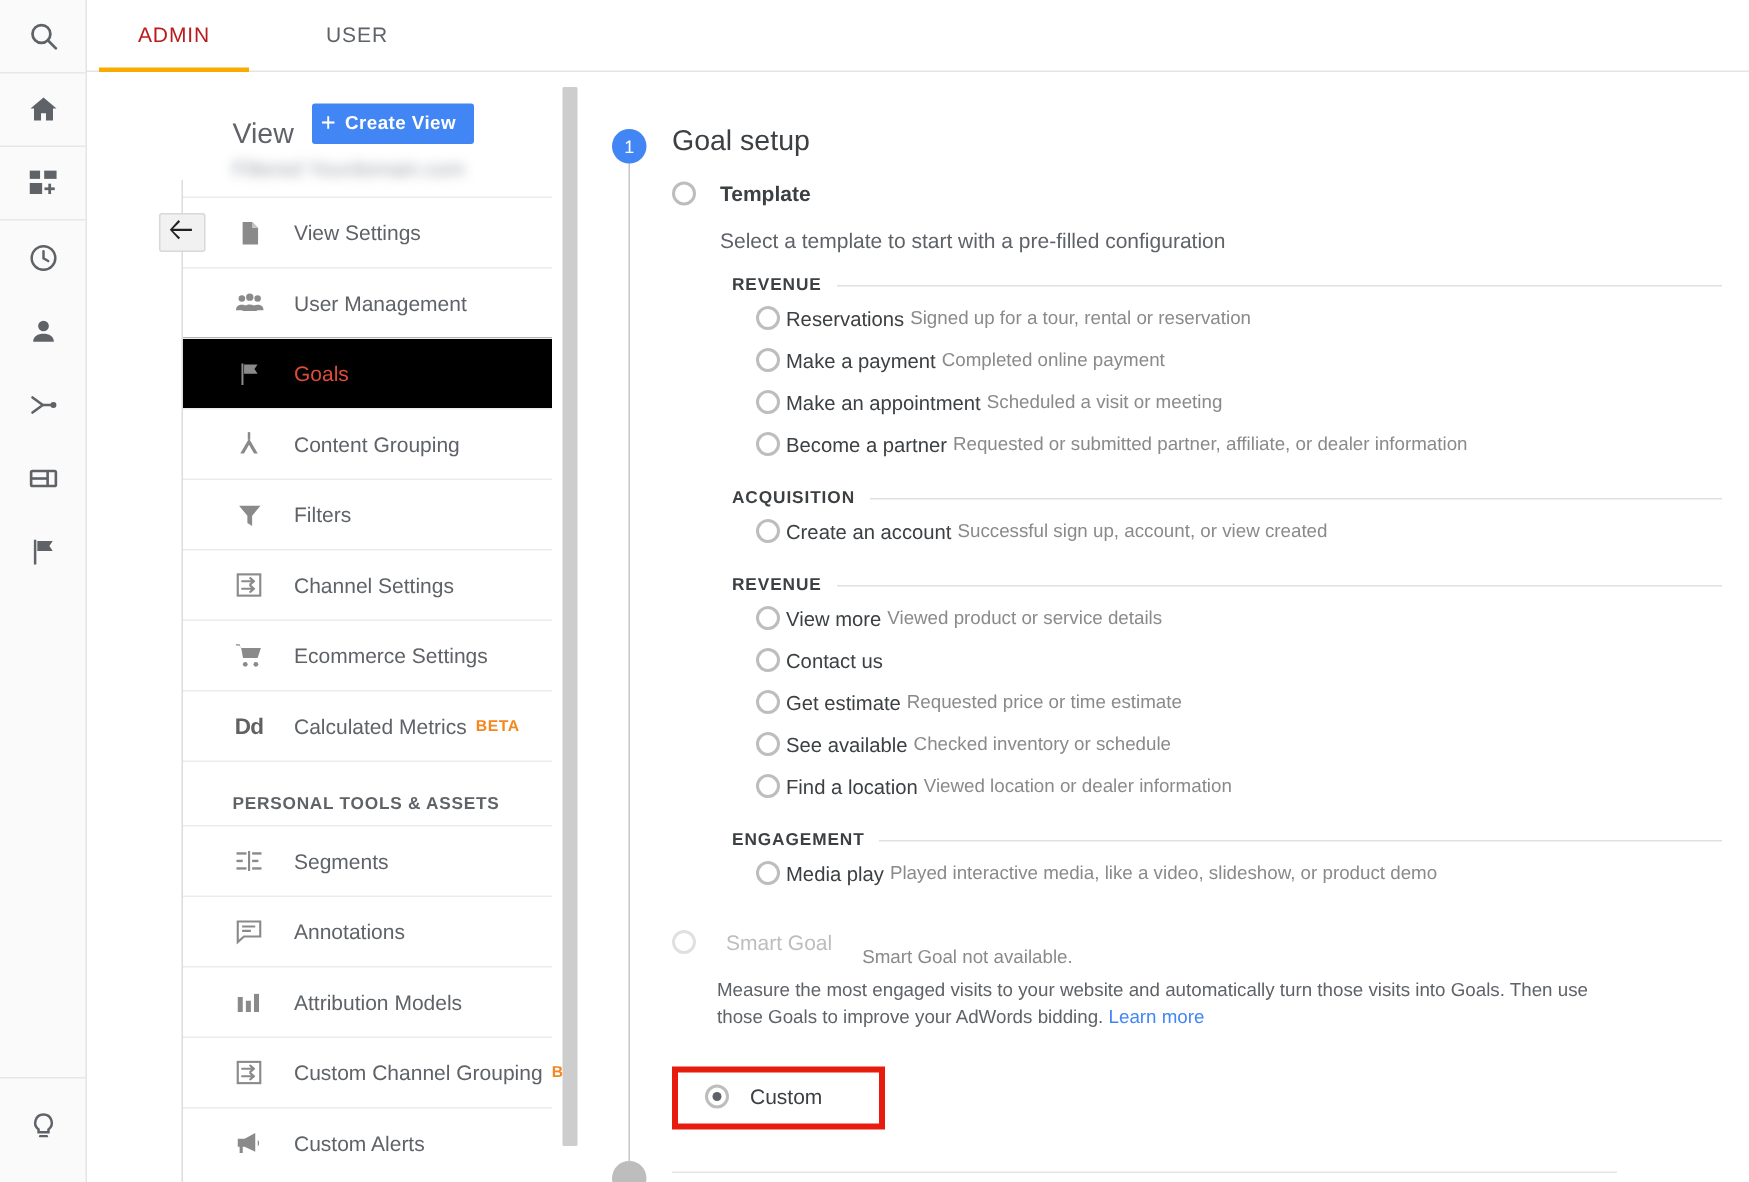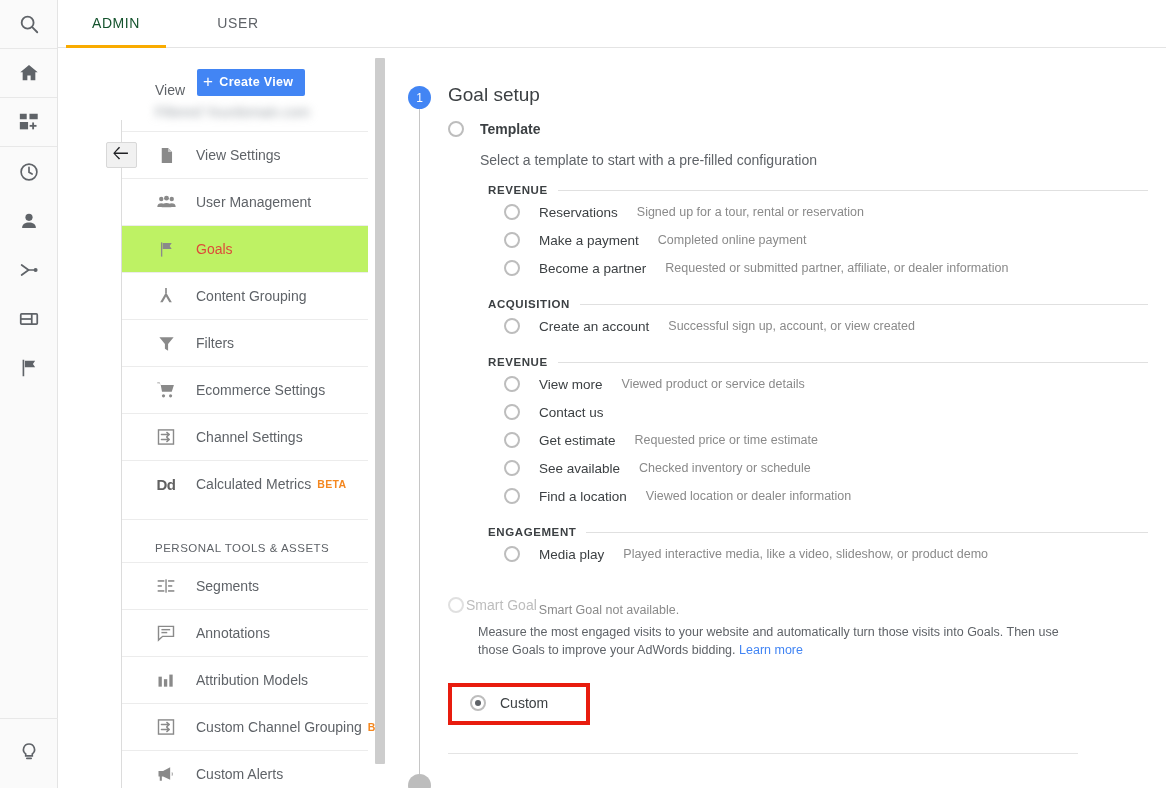--- a/index.html
+++ b/index.html
@@ -64,21 +64,21 @@
     display: flex;
     align-items: center;
     justify-content: center;
     font-size: 14px;
     letter-spacing: .6px;
     color: #5f6368;
     cursor: pointer;
     padding: 0 4px;
   }
   .tab .tab-label { line-height: 1; padding-bottom: 2px; }
-  .tab.active { color: #14532d; }
+  .tab.active { color: #b91c1c; }
   .tab-underline {
     position: absolute;
     bottom: 0; left: 0; right: 0;
     height: 3px;
     background: #f9ab00;
   }
   #tab-admin { left: 8px; width: 100px; }
   #tab-user  { left: 140px; width: 80px; }
 
   
@@ -93,21 +93,21 @@
     position: relative;
     width: 246px;
   }
   .view-head {
     display: flex;
     align-items: center;
     padding: 12px 0 0 33px;
     height: 40px;
   }
   .view-label {
-    font-size: 14px;
+    font-size: 19px;
     color: #5f6368;
     margin-right: 12px;
     margin-top: 16px;
   }
   .create-view-btn {
     background: #4285f4;
     color: #fff;
     font-size: 12.5px;
     font-weight: bold;
     letter-spacing: .3px;
@@ -139,21 +139,21 @@
     height: 47px;
     padding-left: 33px;
     border-top: 1px solid #ececec;
     color: #5f6368;
     font-size: 14px;
     cursor: pointer;
     position: relative;
   }
   .nav-item:first-child { border-top: 1px solid #ececec; }
   .nav-item.selected {
-    background: #bef264;
+    background: #000000;
   }
   .nav-item.selected .nav-text { color: #dd4b39; }
   .nav-ico {
     width: 22px; height: 22px;
     margin-right: 19px;
     display: flex; align-items: center; justify-content: center;
     flex: 0 0 22px;
     color: #757575;
   }
   .nav-text { white-space: nowrap; }
@@ -168,25 +168,25 @@
     font-size: 15px;
     font-weight: bold;
     color: #616161;
     letter-spacing: -.5px;
   }
   .section-head {
     display: flex;
     align-items: center;
     padding: 22px 0 8px 33px;
     font-size: 11.5px;
-    font-weight: normal;
+    font-weight: bold;
     letter-spacing: .5px;
     color: #5f6368;
     border-top: 1px solid #ececec;
-    margin-top: 12px;
+    margin-top: 0;
   }
 
   
   #divider-line {
     position: absolute;
     left: 121px; top: 120px;
     width: 1px; height: 668px;
     background: #dcdcdc;
   }
   #collapse-btn {
@@ -322,36 +322,36 @@
   .group-head .rule {
     flex: 1;
     height: 1px;
     background: #e0e0e0;
   }
   .opt-row {
     display: flex;
     align-items: center;
     height: 28px;
     padding-left: 16px;
-    gap: 19px;
+    gap: 4px;
     cursor: pointer;
   }
   .opt-name {
     font-size: 13.5px;
     color: #3c4043;
   }
   .opt-desc {
     font-size: 12.5px;
     color: #8a8a8a;
   }
 
   .smartgoal-row {
     display: flex;
-    align-items: center;
-    gap: 2px;
+    align-items: flex-start;
+    gap: 20px;
     margin: 24px 0 0 0;
     padding-left: 0;
   }
   .smartgoal-name {
     font-size: 14px;
     color: #bdbdbd;
   }
   .smartgoal-note {
     font-size: 12.5px;
     color: #8a8a8a;
@@ -574,38 +574,38 @@
           <span class="nav-ico">
             <svg width="19" height="19" viewBox="0 0 24 24" fill="#8a8a8a">
               <path d="M3 4h18l-7 8.5V21l-4-2.5v-6z"></path>
             </svg>
           </span>
           <span class="nav-text">Filters</span>
         </div>
 
         <div class="nav-item">
           <span class="nav-ico">
+            <svg width="20" height="20" viewBox="0 0 24 24" fill="none" stroke="#8a8a8a" stroke-width="1.7">
+              <rect x="3" y="3.5" width="18" height="17"></rect>
+              <path d="M6.5 9h9M13 6.5L16 9l-3 2.5" fill="none" stroke-linecap="round" stroke-linejoin="round"></path>
+              <path d="M6.5 15h9M13 12.5L16 15l-3 2.5" fill="none" stroke-linecap="round" stroke-linejoin="round"></path>
+            </svg>
+          </span>
+          <span class="nav-text">Channel Settings</span>
+        </div>
+
+        <div class="nav-item">
+          <span class="nav-ico">
             <svg width="20" height="20" viewBox="0 0 24 24" fill="#8a8a8a">
               <path d="M1.5 3h3l1 3h16l-2.6 8H7.2L5.6 5.3 4.2 4H1.5z"></path>
               <circle cx="9" cy="19" r="1.9"></circle>
                 <circle cx="17.5" cy="19" r="1.9"></circle>
             </svg>
           </span>
           <span class="nav-text">Ecommerce Settings</span>
-        </div>
-
-        <div class="nav-item">
-          <span class="nav-ico">
-            <svg width="20" height="20" viewBox="0 0 24 24" fill="none" stroke="#8a8a8a" stroke-width="1.7">
-              <rect x="3" y="3.5" width="18" height="17"></rect>
-              <path d="M6.5 9h9M13 6.5L16 9l-3 2.5" fill="none" stroke-linecap="round" stroke-linejoin="round"></path>
-              <path d="M6.5 15h9M13 12.5L16 15l-3 2.5" fill="none" stroke-linecap="round" stroke-linejoin="round"></path>
-            </svg>
-          </span>
-          <span class="nav-text">Channel Settings</span>
         </div>
 
         <div class="nav-item">
           <span class="nav-ico dd-ico">Dd</span>
           <span class="nav-text">Calculated Metrics</span>
           <span class="beta">BETA</span>
         </div>
 
         <div class="section-head">
           <span>PERSONAL TOOLS &amp; ASSETS</span>
@@ -705,20 +705,25 @@
           <span class="opt-name">Reservations</span>
           <span class="opt-desc">Signed up for a tour, rental or reservation</span>
         </div>
         <div class="opt-row">
           <span class="radio"></span>
           <span class="opt-name">Make a payment</span>
           <span class="opt-desc">Completed online payment</span>
         </div>
         <div class="opt-row">
           <span class="radio"></span>
+          <span class="opt-name">Make an appointment</span>
+          <span class="opt-desc">Scheduled a visit or meeting</span>
+        </div>
+        <div class="opt-row">
+          <span class="radio"></span>
           <span class="opt-name">Become a partner</span>
           <span class="opt-desc">Requested or submitted partner, affiliate, or dealer information</span>
         </div>
       </div>
 
       <div class="group">
         <div class="group-head">
           <span>ACQUISITION</span>
           <span class="rule"></span>
         </div>

